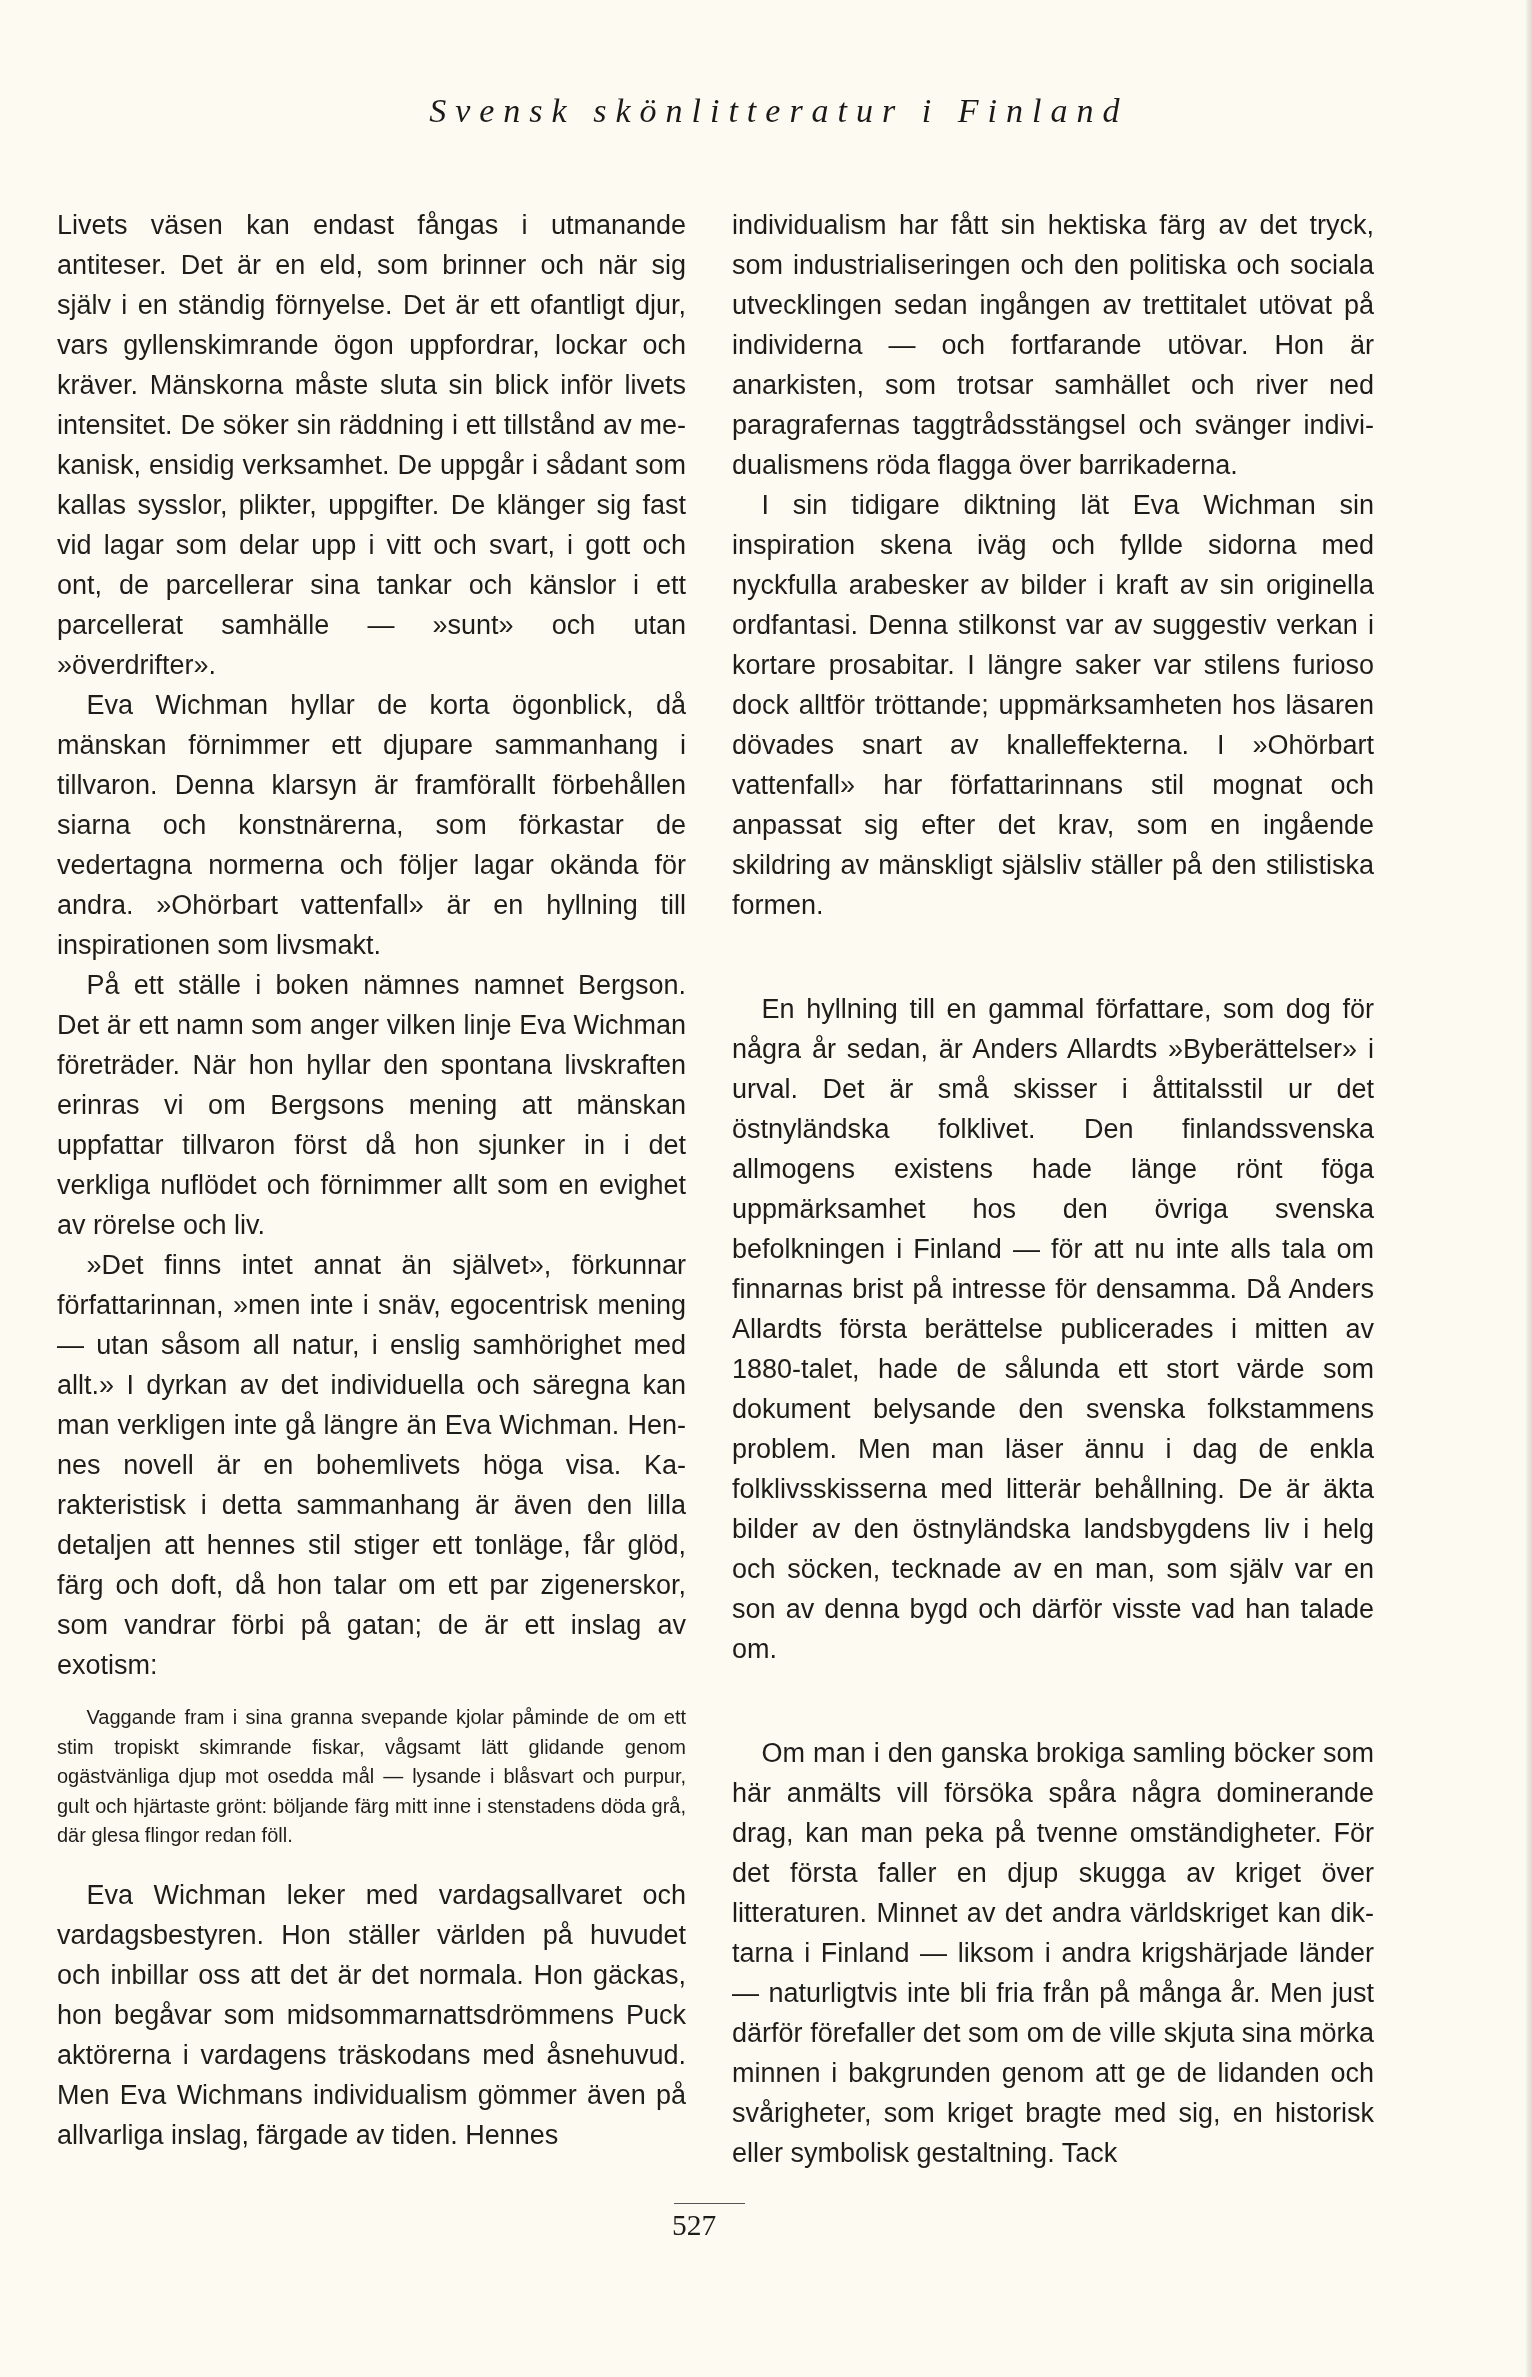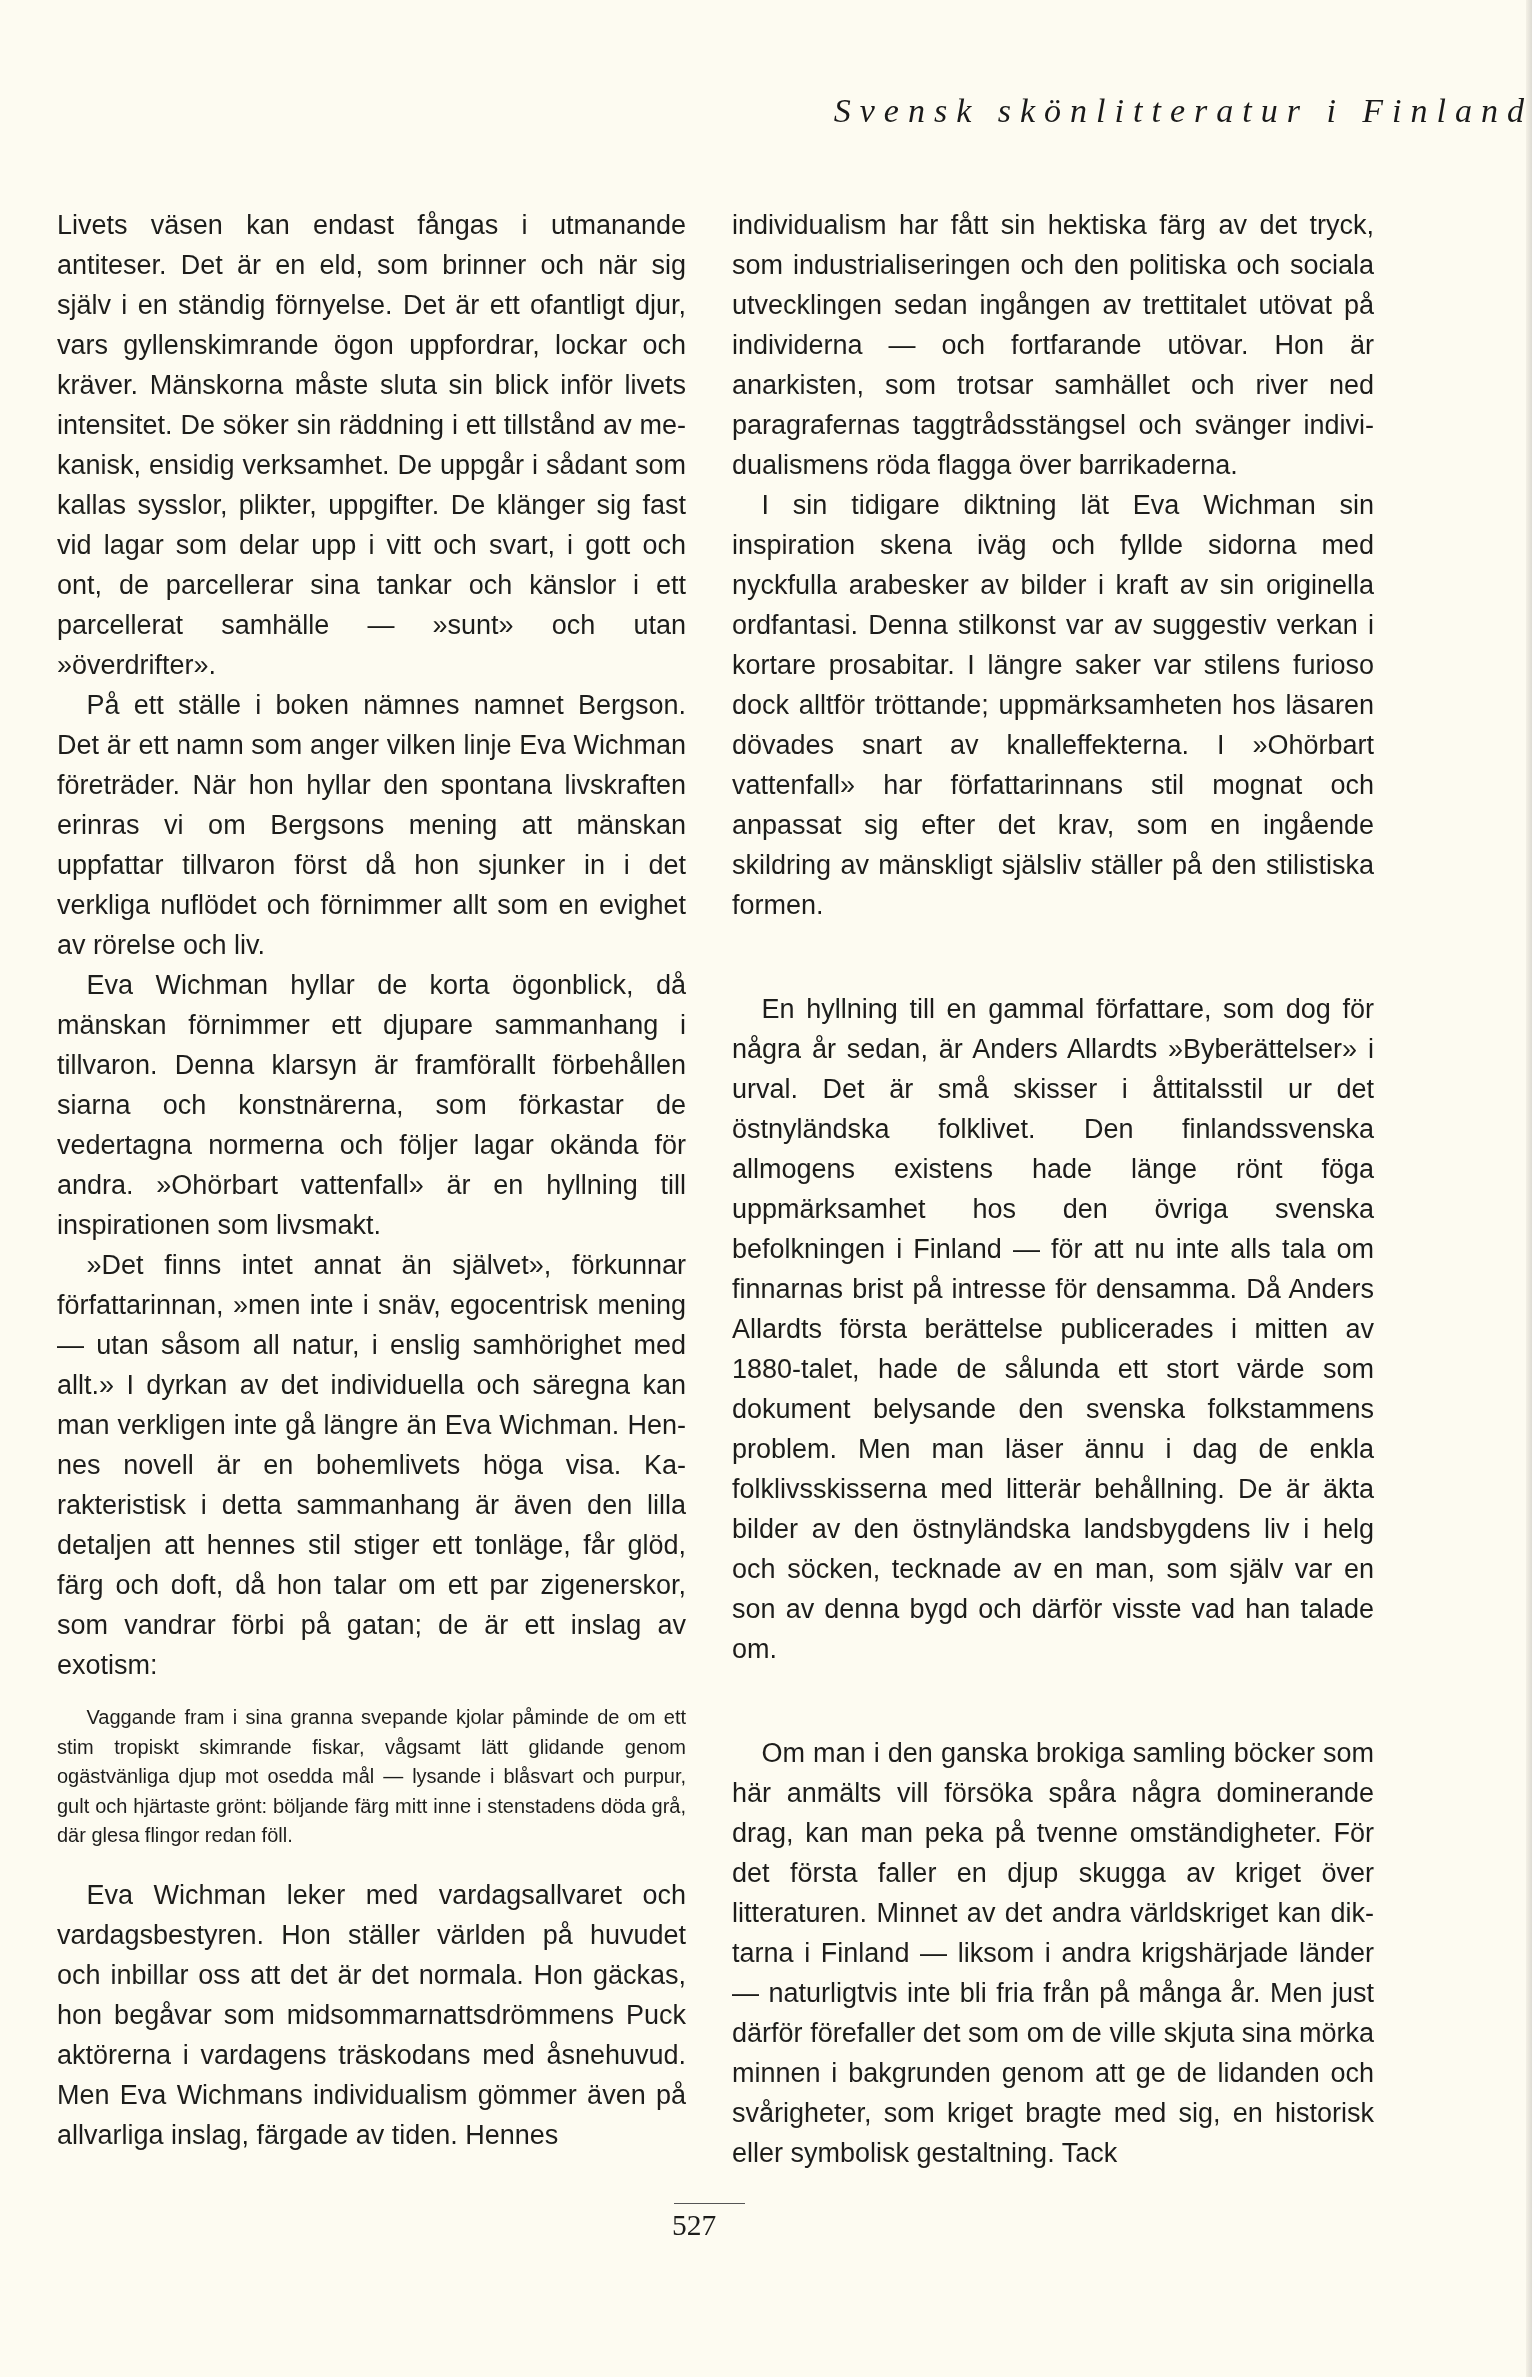--- a/index.html
+++ b/index.html
@@ -11,21 +11,21 @@
     font-family: "DejaVu Serif", "Liberation Serif", serif;
     color: #1d1d1b;
   }
   .right-edge {
     position: absolute; top: 0; right: 0; width: 6.6px; height: 100%;
     background: linear-gradient(to right, #f4f1e6, #d9d7d0);
   }
   .running-head {
     position: absolute;
     top: 92px; left: 0; width: 100%;
-    text-align: right;
+    text-align: center;
     font-family: "Liberation Serif", serif;
     font-style: italic;
     font-size: 34px;
     letter-spacing: 9px;
     color: #1a1a1a;
     padding-left: 24.6px;
     box-sizing: border-box;
   }
   .column {
     position: absolute;
@@ -64,22 +64,22 @@
 </style>
 </head>
 <body>
 
 <div class="right-edge"></div>
 
 <div class="running-head">Svensk skönlitteratur i Finland</div>
 
 <div class="column col-left">
   <p class="para">Livets väsen kan endast fångas i utmanande antiteser. Det är en eld, som brinner och när sig själv i en ständig förnyelse. Det är ett ofantligt djur, vars gyllenskimrande ögon uppfordrar, lockar och kräver. Mänskorna måste sluta sin blick inför livets intensitet. De söker sin räddning i ett tillstånd av me­kanisk, ensidig verksamhet. De uppgår i så­dant som kallas sysslor, plikter, uppgifter. De klänger sig fast vid lagar som delar upp i vitt och svart, i gott och ont, de parcellerar sina tankar och känslor i ett parcellerat sam­hälle — »sunt» och utan »överdrifter».</p>
+  <p class="para indent">Eva Wichman hyllar de korta ögonblick, då mänskan förnimmer ett djupare sam­manhang i tillvaron. Denna klarsyn är fram­förallt förbehållen siarna och konstnärerna, som förkastar de vedertagna normerna och följer lagar okända för andra. »Ohörbart vat­tenfall» är en hyllning till inspirationen som livsmakt.</p>
   <p class="para indent">På ett ställe i boken nämnes namnet Berg­son. Det är ett namn som anger vilken linje Eva Wichman företräder. När hon hyllar den spontana livskraften erinras vi om Berg­sons mening att mänskan uppfattar tillvaron först då hon sjunker in i det verkliga nuflödet och förnimmer allt som en evighet av rörelse och liv.</p>
-  <p class="para indent">Eva Wichman hyllar de korta ögonblick, då mänskan förnimmer ett djupare sam­manhang i tillvaron. Denna klarsyn är fram­förallt förbehållen siarna och konstnärerna, som förkastar de vedertagna normerna och följer lagar okända för andra. »Ohörbart vat­tenfall» är en hyllning till inspirationen som livsmakt.</p>
   <p class="para indent">»Det finns intet annat än självet», för­kunnar författarinnan, »men inte i snäv, ego­centrisk mening — utan såsom all natur, i enslig samhörighet med allt.» I dyrkan av det individuella och säregna kan man verk­ligen inte gå längre än Eva Wichman. Hen­nes novell är en bohemlivets höga visa. Ka­rakteristisk i detta sammanhang är även den lilla detaljen att hennes stil stiger ett tonläge, får glöd, färg och doft, då hon talar om ett par zigenerskor, som vandrar förbi på gatan; de är ett inslag av exotism:</p>
   <p class="quote">Vaggande fram i sina granna svepande kjolar på­minde de om ett stim tropiskt skimrande fiskar, våg­samt lätt glidande genom ogästvänliga djup mot osedda mål — lysande i blåsvart och purpur, gult och hjärtaste grönt: böljande färg mitt inne i stenstadens döda grå, där glesa flingor redan föll.</p>
   <p class="para indent">Eva Wichman leker med vardagsallvaret och vardagsbestyren. Hon ställer världen på huvudet och inbillar oss att det är det nor­mala. Hon gäckas, hon begåvar som mid­sommarnattsdrömmens Puck aktörerna i var­dagens träskodans med åsnehuvud. Men Eva Wichmans individualism gömmer även på allvarliga inslag, färgade av tiden. Hennes</p>
 </div>
 
 <div class="column col-right">
   <p class="para">individualism har fått sin hektiska färg av det tryck, som industrialiseringen och den politiska och sociala utvecklingen sedan in­gången av trettitalet utövat på individerna — och fortfarande utövar. Hon är anarkisten, som trotsar samhället och river ned paragra­fernas taggtrådsstängsel och svänger indivi­dualismens röda flagga över barrikaderna.</p>
   <p class="para indent">I sin tidigare diktning lät Eva Wichman sin inspiration skena iväg och fyllde sidorna med nyckfulla arabesker av bilder i kraft av sin originella ordfantasi. Denna stilkonst var av suggestiv verkan i kortare prosabitar. I längre saker var stilens furioso dock alltför tröttande; uppmärksamheten hos läsaren dövades snart av knalleffekterna. I »Ohörbart vattenfall» har författarinnans stil mognat och anpassat sig efter det krav, som en in­gående skildring av mänskligt själsliv ställer på den stilistiska formen.</p>
   <div class="gap-lg"></div>
   <p class="para indent">En hyllning till en gammal författare, som dog för några år sedan, är Anders Allardts »Byberättelser» i urval. Det är små skisser i åttitalsstil ur det östnyländska folklivet. Den finlandssvenska allmogens existens hade länge rönt föga uppmärksamhet hos den öv­riga svenska befolkningen i Finland — för att nu inte alls tala om finnarnas brist på intresse för densamma. Då Anders Allardts första berättelse publicerades i mitten av 1880-talet, hade de sålunda ett stort värde som dokument belysande den svenska folk­stammens problem. Men man läser ännu i dag de enkla folklivsskisserna med litterär be­hållning. De är äkta bilder av den östny­ländska landsbygdens liv i helg och söcken, tecknade av en man, som själv var en son av denna bygd och därför visste vad han talade om.</p>

